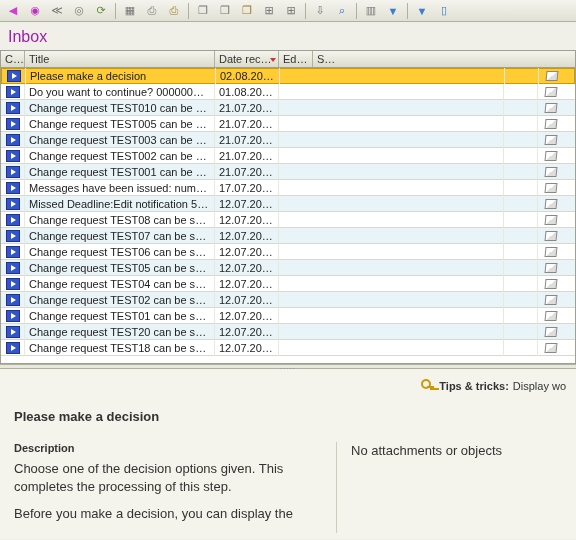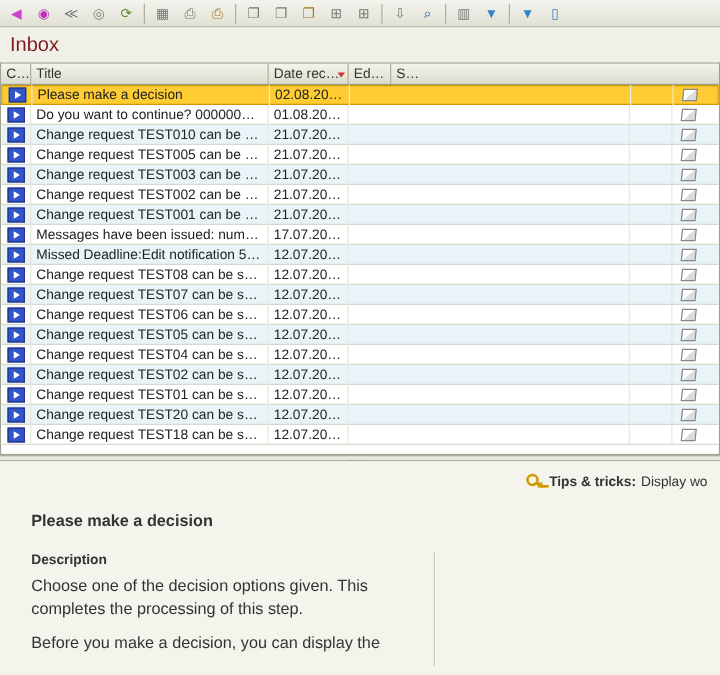--- a/index.html
+++ b/index.html
@@ -32,21 +32,21 @@
   }
   .tb-sep {
     width: 1px;
     height: 16px;
     background: #b0b0a0;
     margin: 0 3px;
   }
   .heading {
     padding: 6px 8px 4px 8px;
     font-size: 16px;
-    color: #7f1d1d;
+    color: #a21caf;
     background: #f0f0e8;
   }
   .grid {
     border: 1px solid #a0a090;
     margin: 0 0 0 0;
   }
   .grid-head {
     display: flex;
     background: linear-gradient(to bottom, #f4f4ee 0%, #dcdccc 100%);
     border-bottom: 1px solid #a0a090;
@@ -134,21 +134,21 @@
     border-bottom: 1px solid #b0b0a0;
     text-align: center;
     font-size: 8px;
     color: #888;
     line-height: 4px;
     letter-spacing: 1px;
     cursor: row-resize;
   }
   .detail {
     background: #f4f4ec;
-    padding: 10px 25px;
+    padding: 10px 14px;
     position: relative;
     height: 170px;
   }
   .tips {
     position: absolute;
     top: 10px;
     right: 10px;
     font-size: 11px;
     color: #333;
     display: flex;
@@ -462,15 +462,16 @@
     <span>Display wo</span>
   </div>
   <h2>Please make a decision</h2>
   <div class="detail-cols">
     <div class="dcol dcol1">
       <h3>Description</h3>
       <p>Choose one of the decision options given. This completes the processing of this step.</p>
       <p>Before you make a decision, you can display the</p>
     </div>
     <div class="dcol dcol2">
+      <p>No attachments or objects</p>
     </div>
   </div>
 </div>
 
 </body></html>

